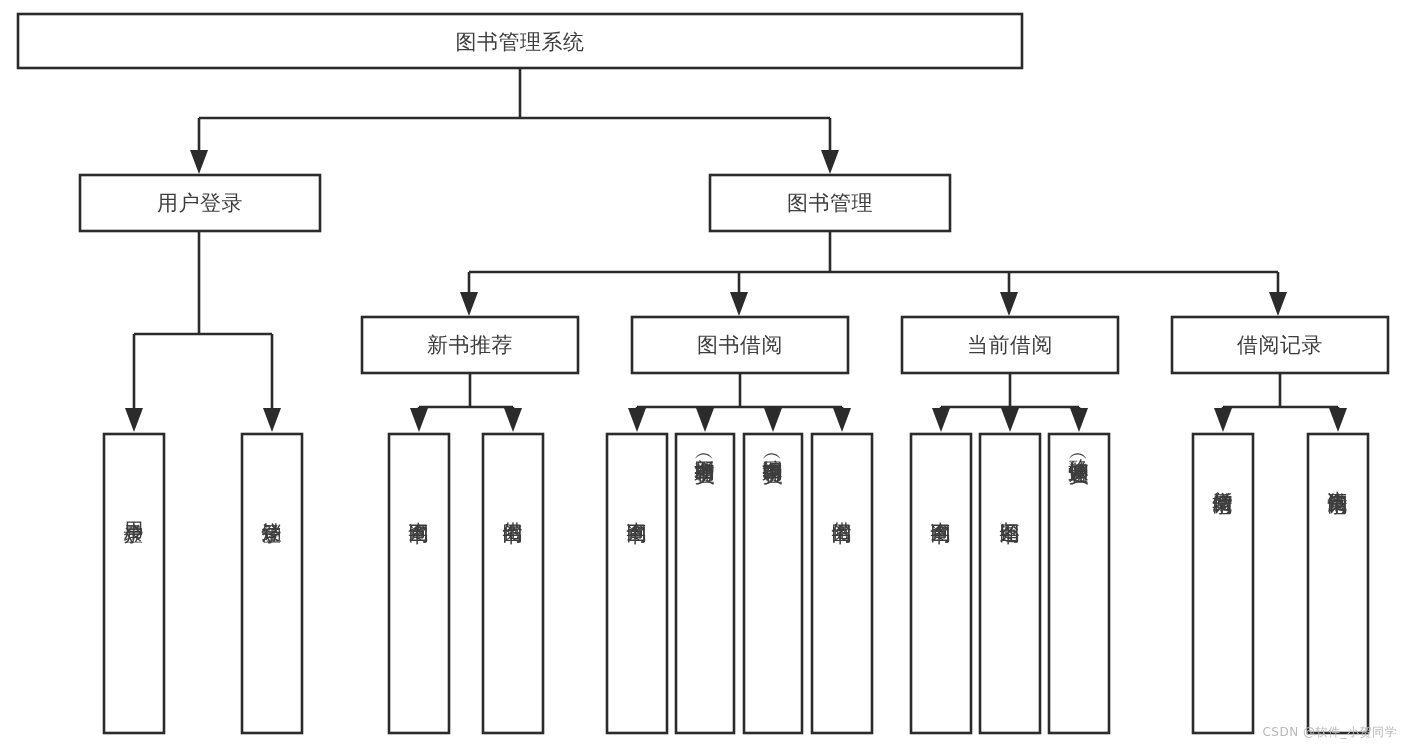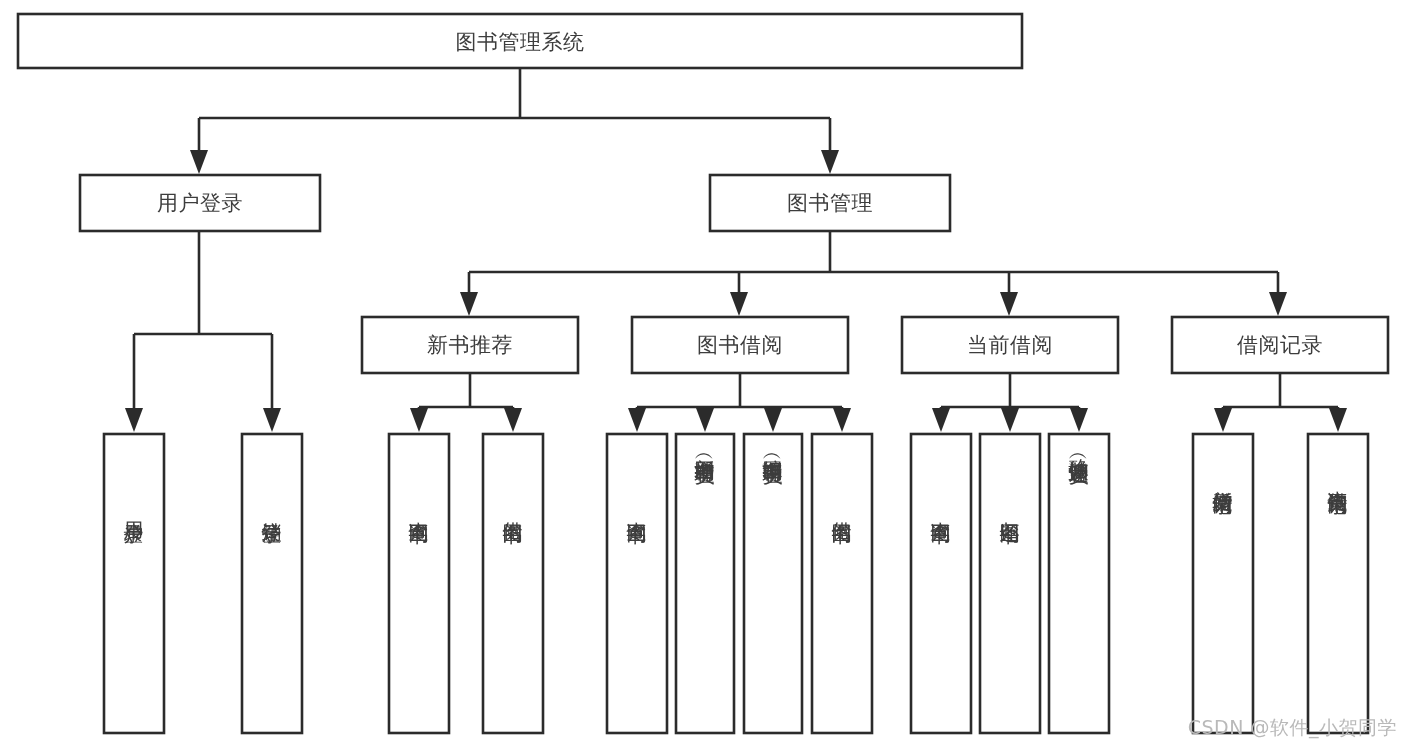--- a/index.html
+++ b/index.html
@@ -59,21 +59,21 @@
     writing-mode: vertical-rl;
     text-orientation: upright;
     text-anchor: middle;
     white-space: pre;
   }
   .watermark-text {
     position: absolute;
     right: 8px;
     bottom: 6px;
     font-family: "DejaVu Sans", "Liberation Sans", sans-serif;
-    font-size: 19px;
+    font-size: 12px;
     color: #b9b9b9;
     letter-spacing: 0.5px;
     user-select: none;
     white-space: nowrap;
   }
 </style>
 </head>
 <body>
 
 <div id="diagram-root">

